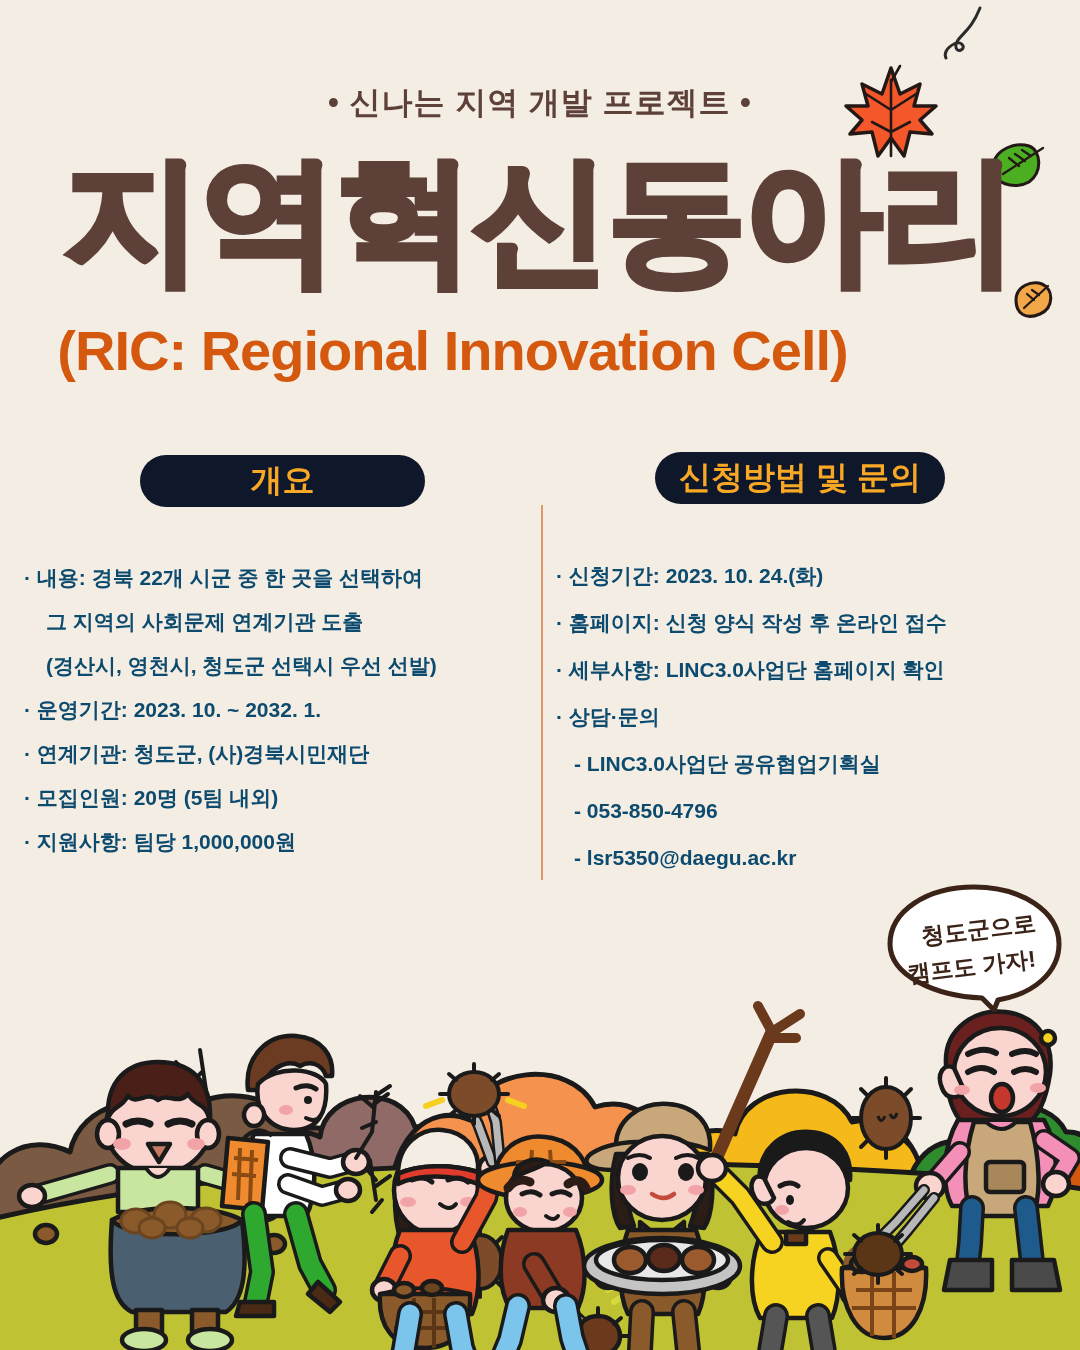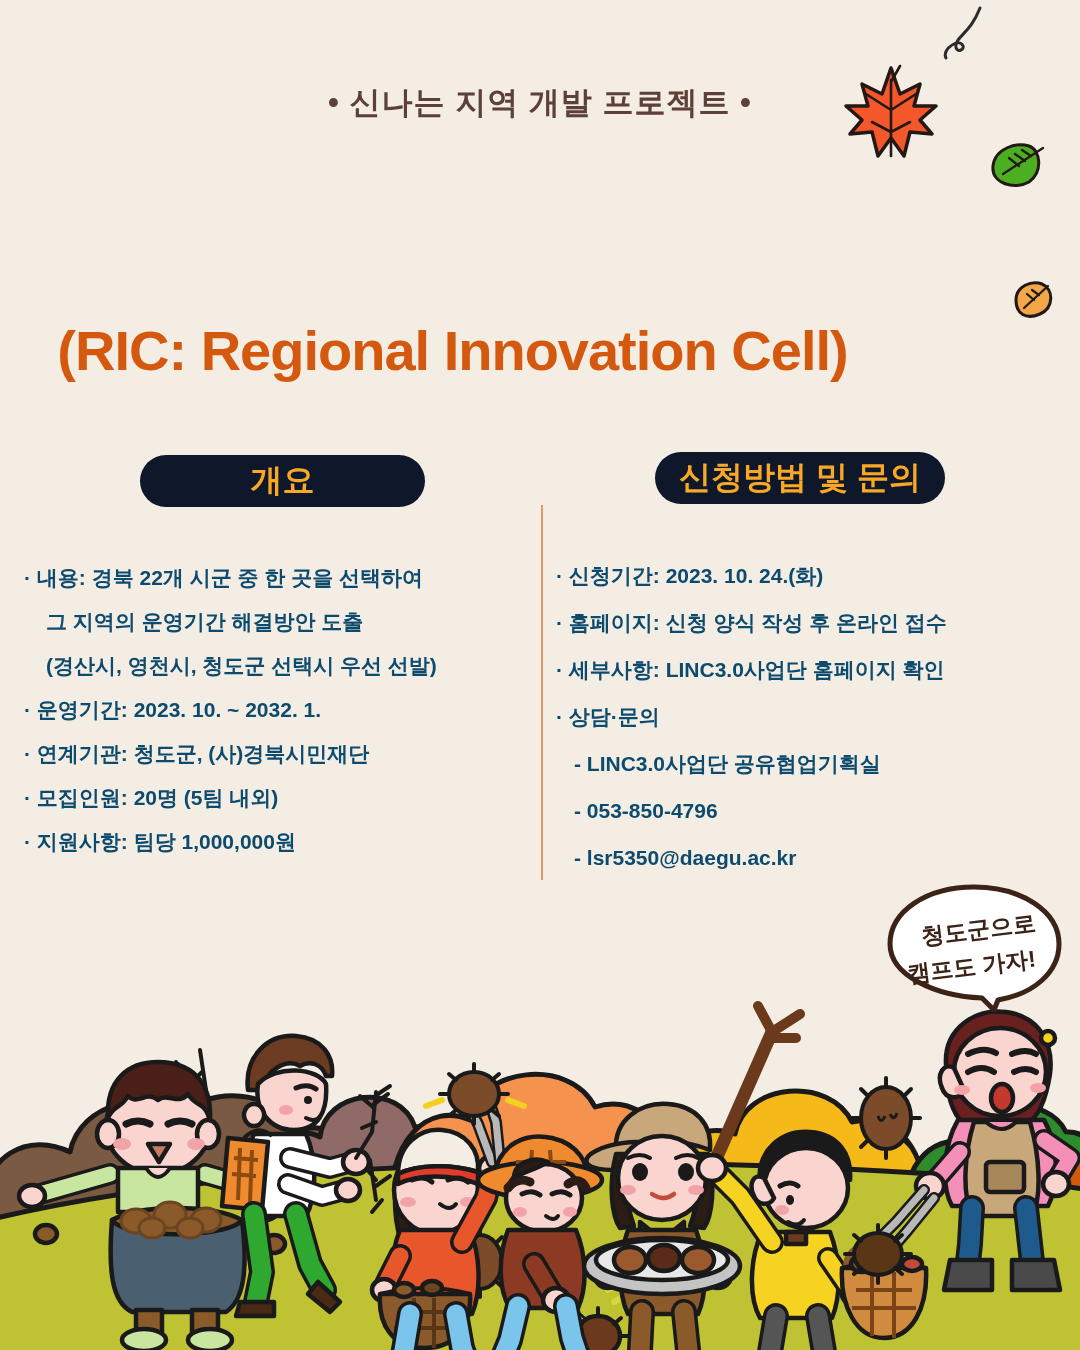--- a/index.html
+++ b/index.html
@@ -125,30 +125,31 @@
     <path d="M8 26 C 10 8, 32 2, 44 6 C 56 10, 58 32, 44 42 C 30 50, 6 44, 8 26 Z" fill="#4CAF21" stroke="#231815" stroke-width="3" stroke-linejoin="round"></path>
     <path d="M18 34 L58 8 M34 26 L24 18 M40 21 L30 14 M46 16 L37 10" fill="none" stroke="#231815" stroke-width="2.3" stroke-linecap="round"></path>
   </svg>
 
   <svg class="leaf" style="top:278px; left:1010px; width:48px; height:42px;" viewBox="0 0 48 42">
     <path d="M6 22 C 6 8, 22 2, 32 6 C 44 11, 44 30, 30 36 C 16 42, 6 36, 6 22 Z" fill="#F2A749" stroke="#231815" stroke-width="3" stroke-linejoin="round"></path>
     <path d="M14 30 L38 8 M24 22 L17 16 M29 17 L22 12" fill="none" stroke="#231815" stroke-width="2.2" stroke-linecap="round"></path>
   </svg>
 
   <div class="eyebrow">• 신나는 지역 개발 프로젝트 •</div>
+  <div class="title-main">지역혁신동아리</div>
   <div class="title-en">(RIC: Regional Innovation Cell)</div>
 
   <div class="badge" id="badge-left">개요</div>
   <div class="badge" id="badge-right">신청방법 및 문의</div>
 
   <div class="divider"></div>
 
   <div class="col" id="col-left">
       <div class="line">· 내용: 경북 22개 시군 중 한 곳을 선택하여</div>
-      <div class="line indent1">그 지역의 운영기간 해결방안 도출</div>
+      <div class="line indent1">그 지역의 사회문제 연계기관 도출</div>
       <div class="line indent1">(경산시, 영천시, 청도군 선택시 우선 선발)</div>
       <div class="line">· 운영기간: 2023. 10. ~ 2032. 1.</div>
       <div class="line">· 연계기관: 청도군, (사)경북시민재단</div>
       <div class="line">· 모집인원: 20명 (5팀 내외)</div>
       <div class="line">· 지원사항: 팀당 1,000,000원</div>
     </div>
   <div class="col" id="col-right">
       <div class="line">· 신청기간: 2023. 10. 24.(화)</div>
       <div class="line">· 홈페이지: 신청 양식 작성 후 온라인 접수</div>
       <div class="line">· 세부사항: LINC3.0사업단 홈페이지 확인</div>

